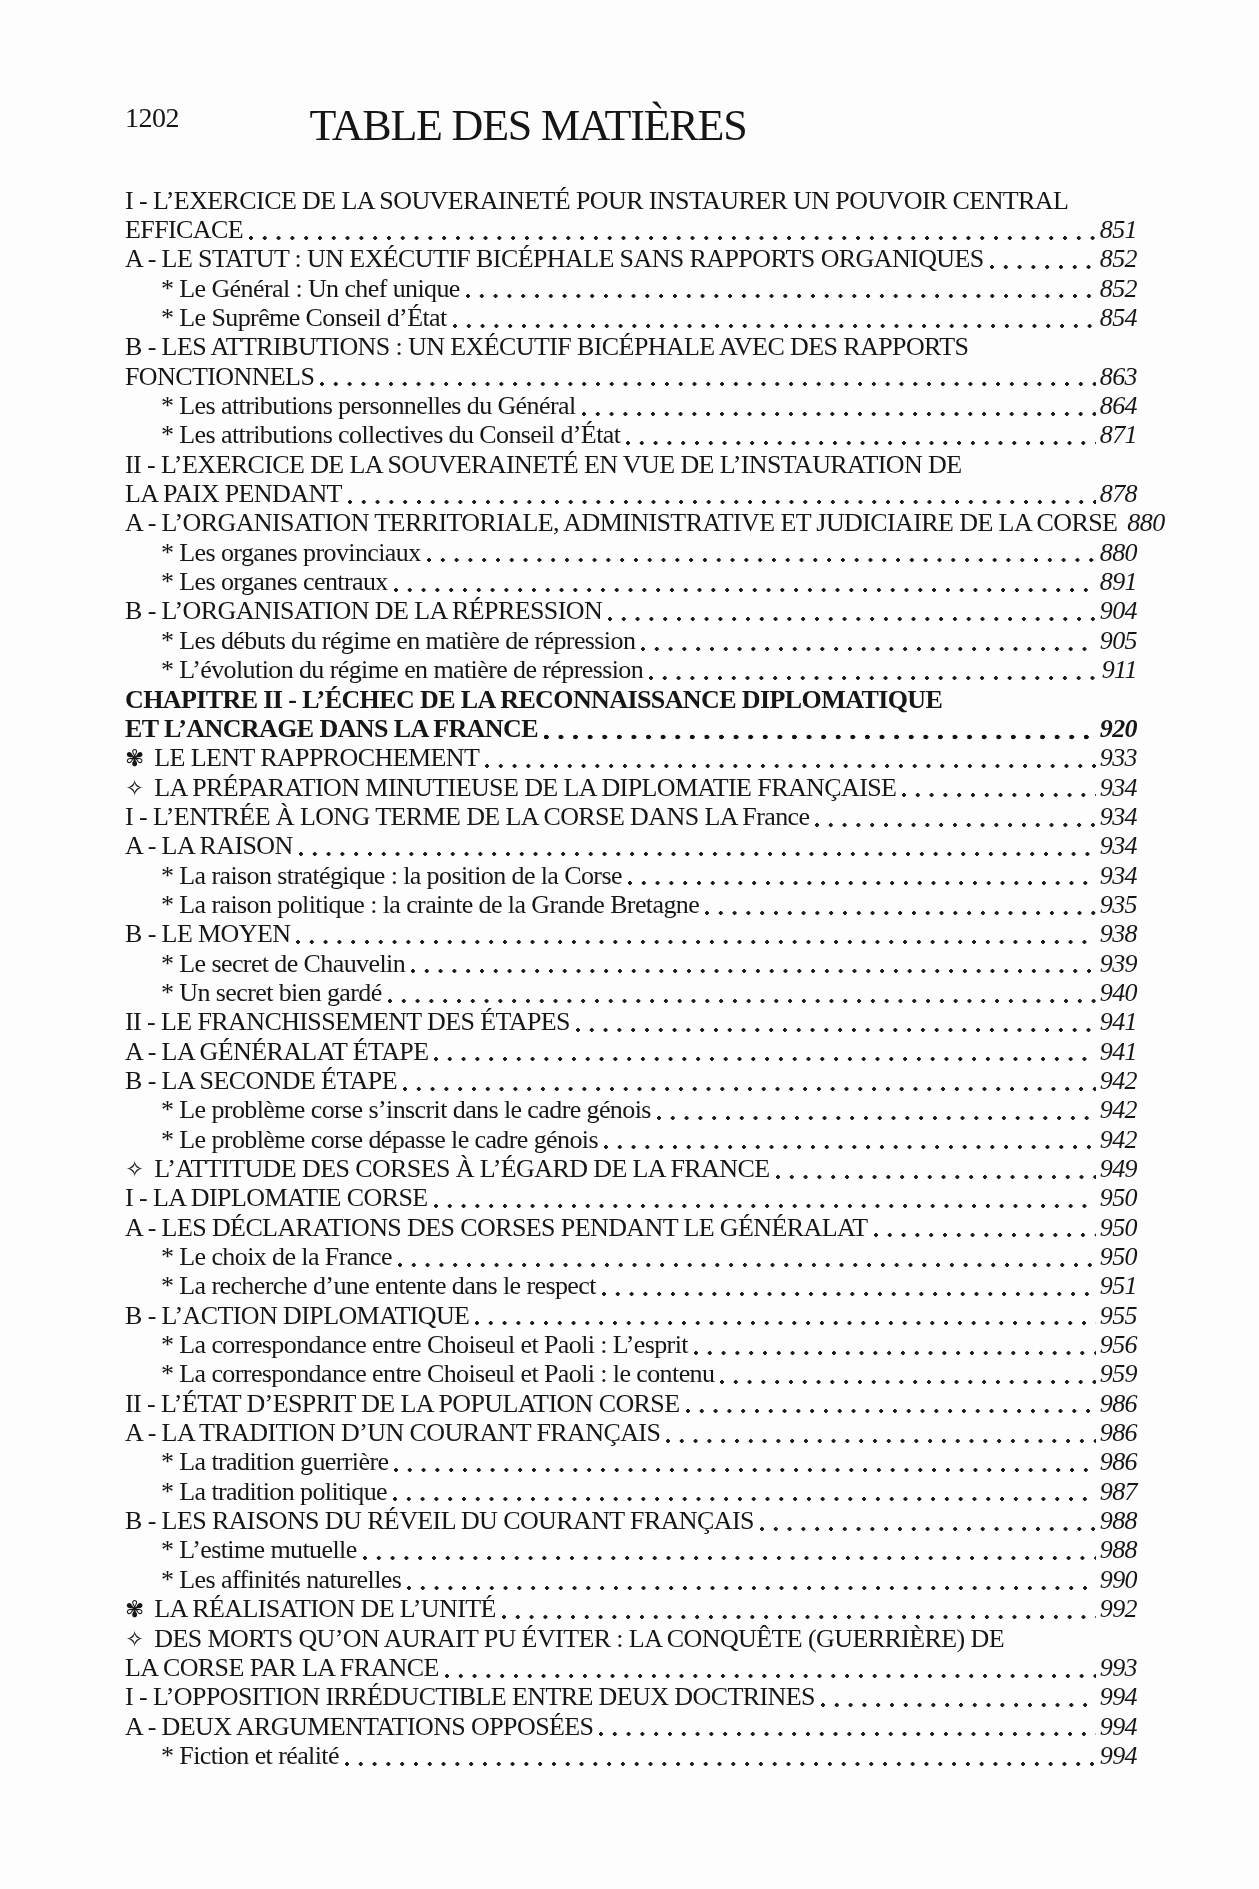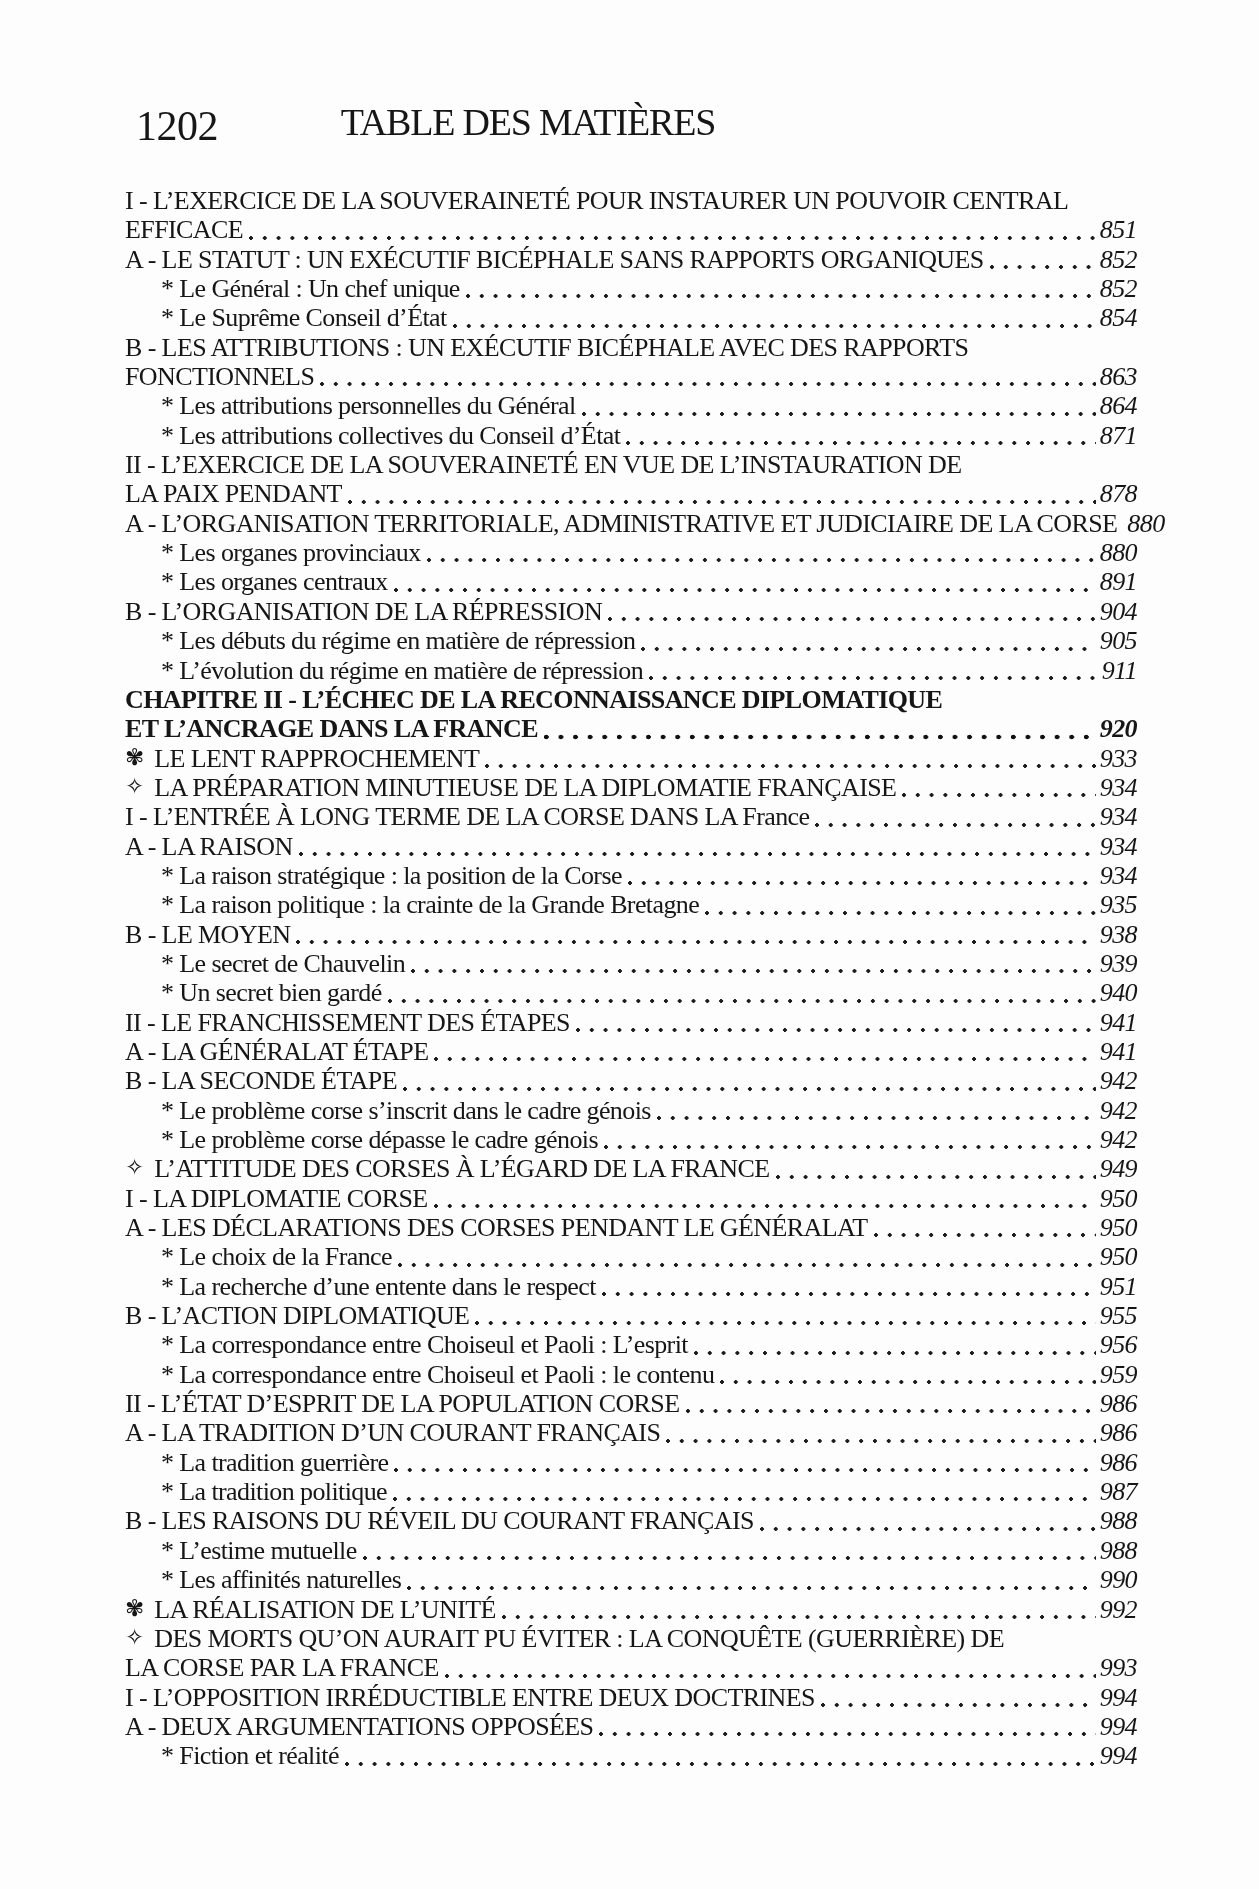--- a/index.html
+++ b/index.html
@@ -7,34 +7,34 @@
     width:1259px; height:1889px;
     background:#fdfdfd;
     font-family:"Liberation Serif","DejaVu Serif","DejaVu Sans",serif;
     color:#161616;
     overflow:hidden;
   }
   .page { position:relative; width:1259px; height:1889px; }
 
   .header { position:absolute; left:125px; top:100px; width:1012px; height:46px; }
   .page-number {
-    position:absolute; left:11px; top:2px;
-    font-size:42px; letter-spacing:-0.5px;
+    position:absolute; left:0; top:2px;
+    font-size:28px; letter-spacing:-0.5px;
   }
   .page-title {
     position:absolute; left:403px; top:0; transform:translateX(-50%);
-    margin:0; font-size:38px; font-weight:normal; letter-spacing:-1.2px;
+    margin:0; font-size:44px; font-weight:normal; letter-spacing:-1.2px;
     white-space:nowrap;
   }
 
   .toc {
     position:absolute; left:125px; top:186px; width:1012px;
   }
   .line {
-    display:flex; align-items:flex-start;
+    display:flex; align-items:center;
     height:29.35px; font-size:26px; letter-spacing:-0.6px;
     white-space:pre;
   }
   .line.ind { padding-left:36px; }
   .line.bold { font-weight:bold; }
   .marker {
     flex:none; margin-right:10px;
     font-family:"DejaVu Sans",sans-serif;
     font-size:23px; letter-spacing:0;
   }

